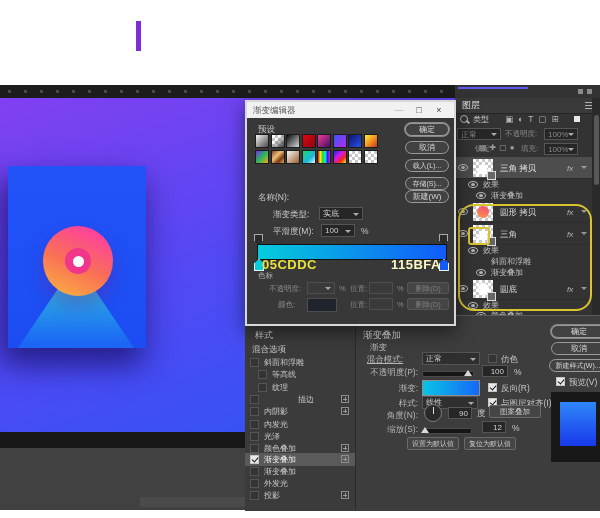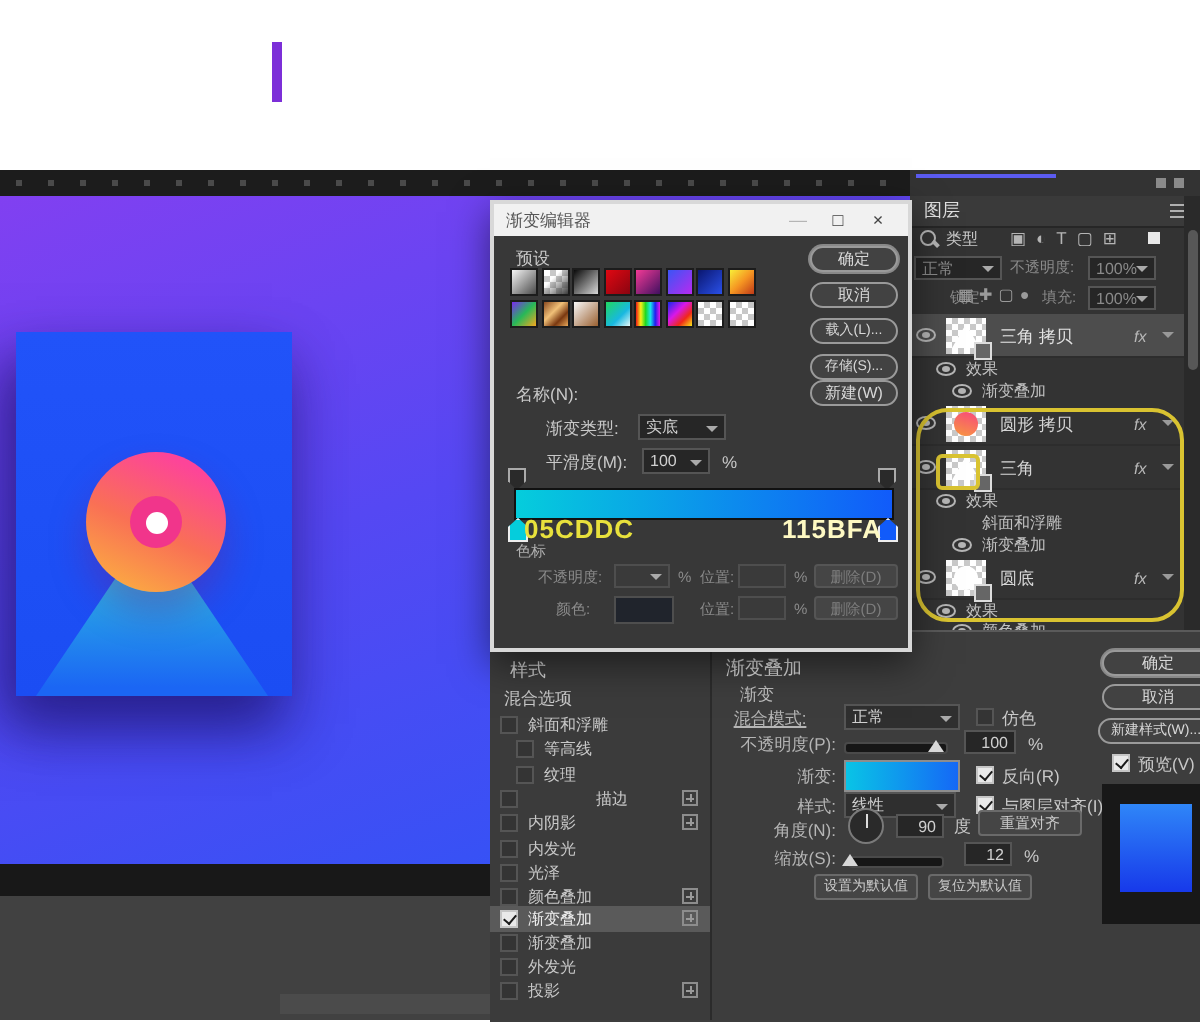--- a/index.html
+++ b/index.html
@@ -260,21 +260,21 @@
   <div class="inp dd" style="left:422px;top:396px;width:56px;height:13px;background:#2f2f2f;">线性</div>
   <div class="cb checked" style="left:488px;top:398px;"></div>
   <div class="t" style="left:501px;top:399px;">与图层对齐(I)</div>
 
   <div class="t" style="left:340px;top:411px;width:78px;text-align:right;color:#b5b5b5;">角度(N):</div>
   <div class="abs" style="left:424px;top:404px;width:18px;height:18px;border:1px solid #7a7a7a;border-radius:50%;background:#2a2a2a;box-sizing:border-box;">
     <div class="abs" style="left:7.5px;top:2px;width:1.5px;height:7px;background:#dddddd;"></div>
   </div>
   <div class="inp" style="left:448px;top:407px;width:24px;height:12px;text-align:right;">90</div>
   <div class="t" style="left:477px;top:409px;">度</div>
-  <div class="sqbtn" style="left:489px;top:405px;width:52px;height:13px;">重置对齐</div>
+  <div class="sqbtn" style="left:489px;top:405px;width:52px;height:13px;">图案叠加</div>
 
   <div class="t" style="left:340px;top:425px;width:78px;text-align:right;color:#b5b5b5;">缩放(S):</div>
   <div class="track" style="left:424px;top:428px;width:46px;"></div>
   <div class="knob" style="left:421px;top:423px;"></div>
   <div class="inp" style="left:482px;top:421px;width:24px;height:12px;text-align:right;">12</div>
   <div class="t" style="left:512px;top:424px;">%</div>
 
   <div class="sqbtn" style="left:407px;top:437px;width:52px;height:13px;font-size:7px;">设置为默认值</div>
   <div class="sqbtn" style="left:464px;top:437px;width:52px;height:13px;font-size:7px;">复位为默认值</div>
 

